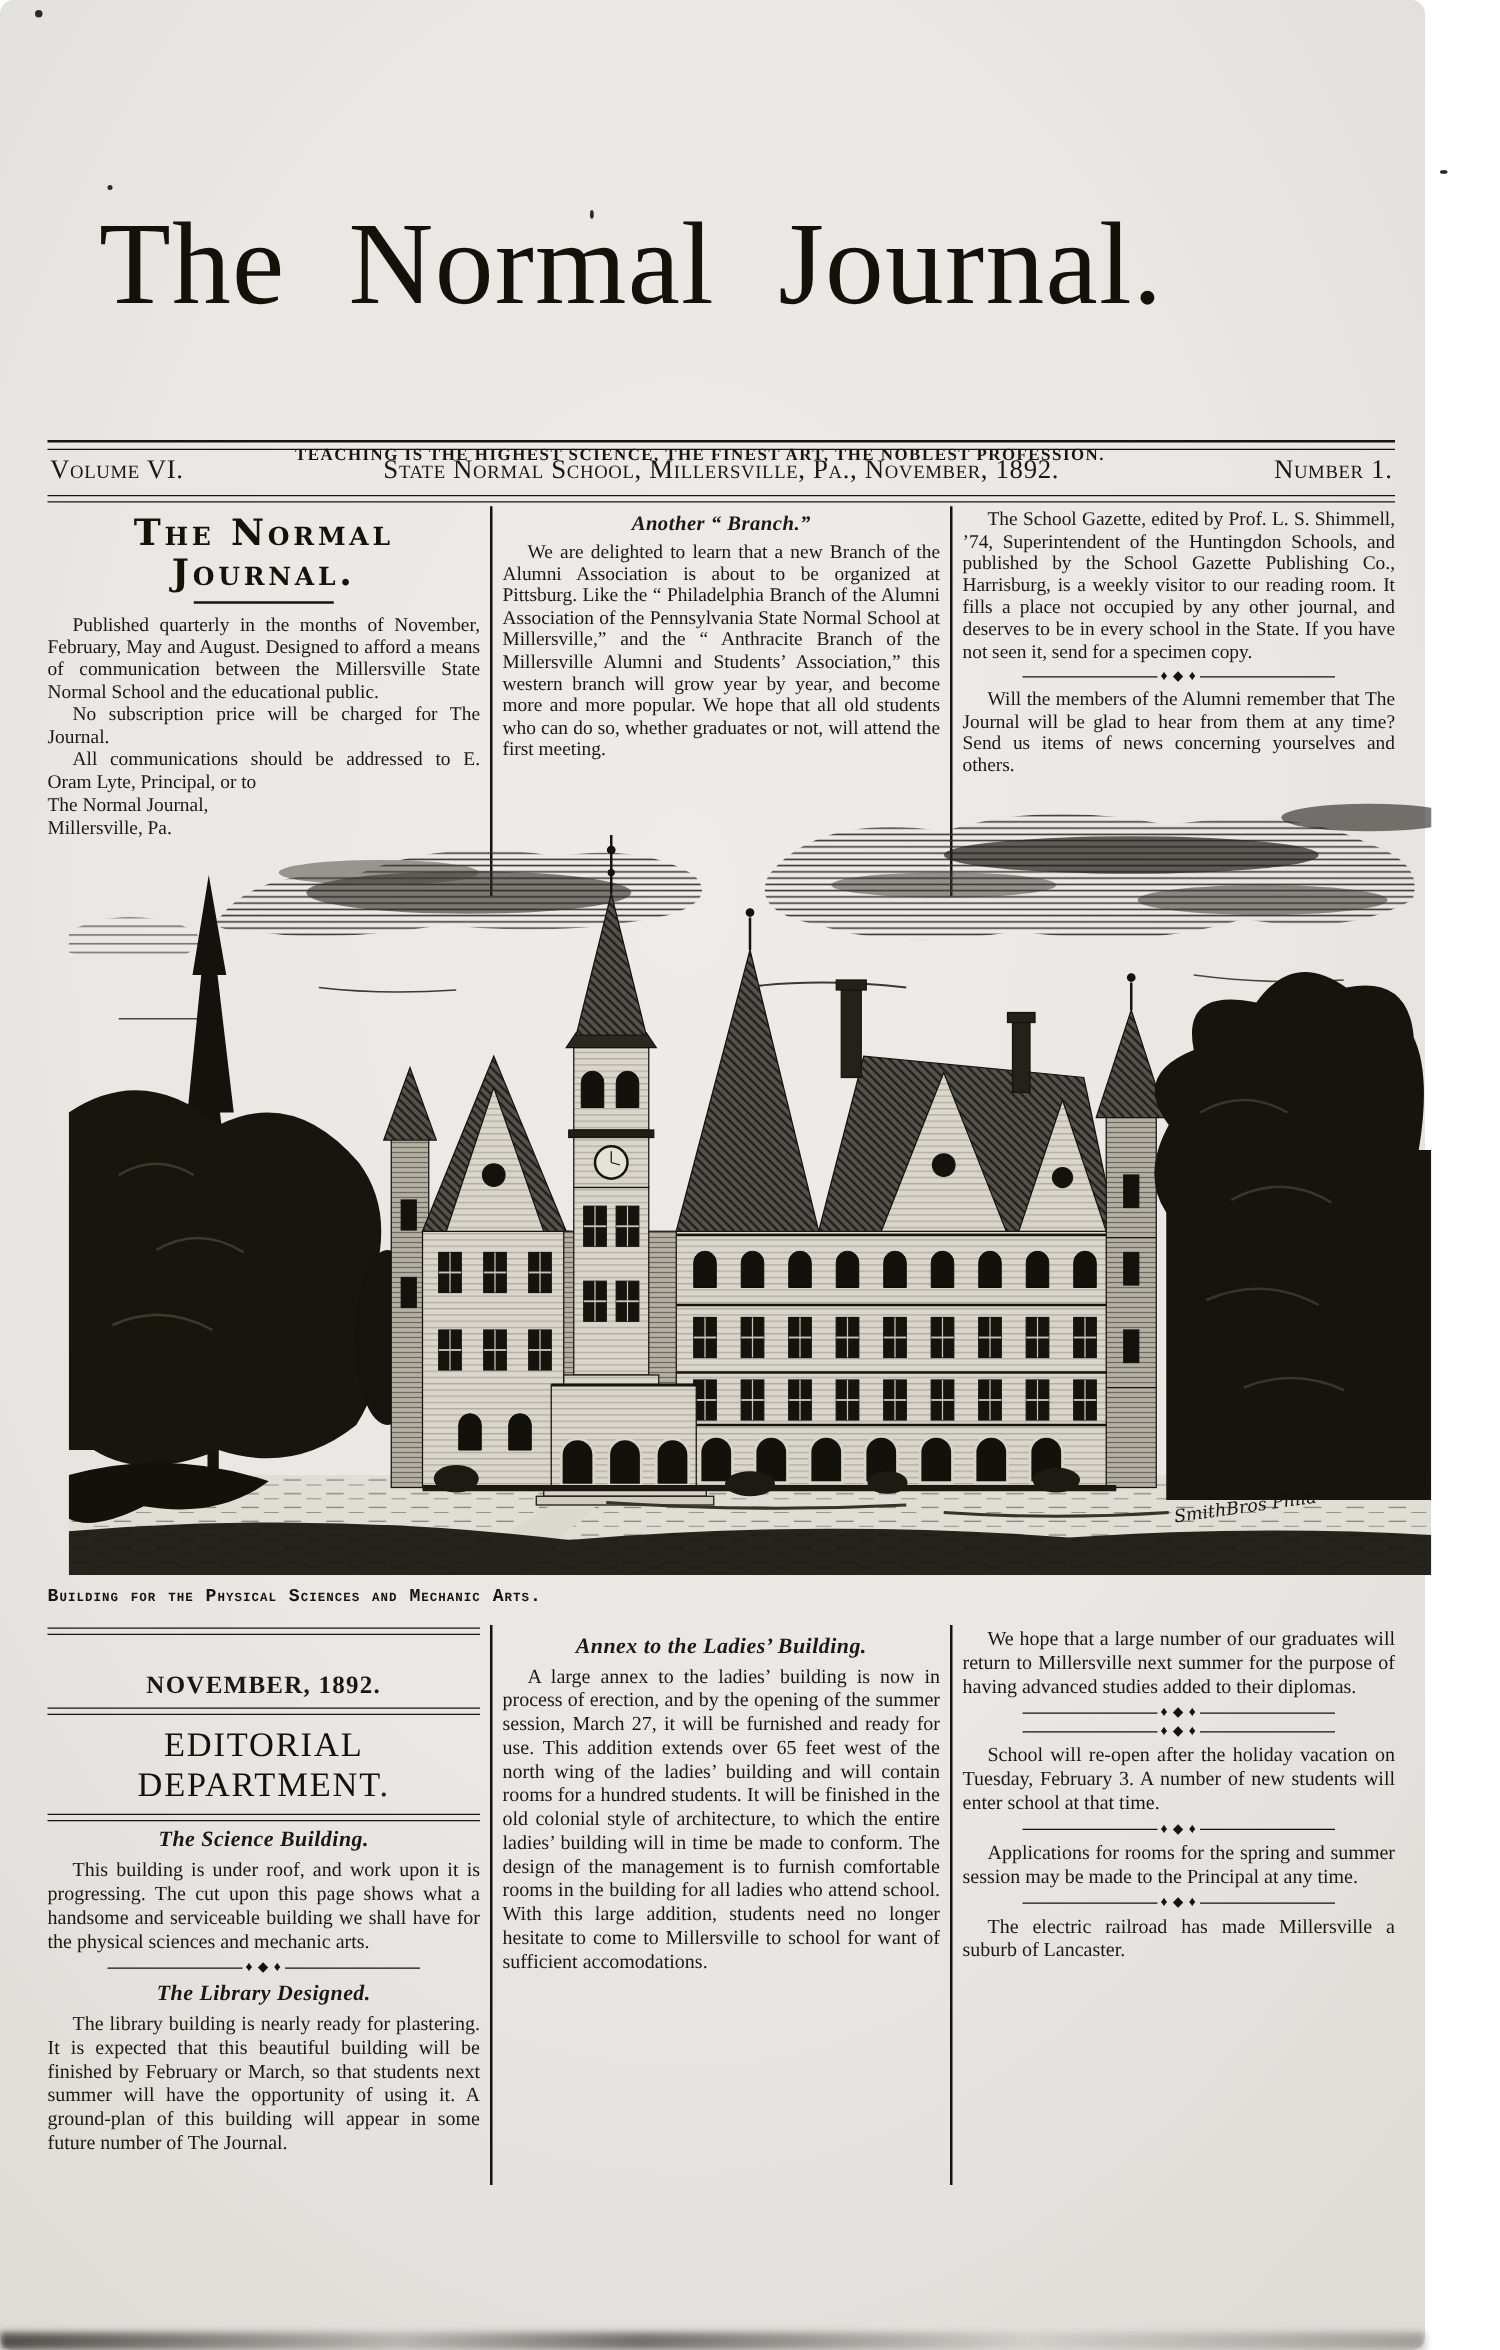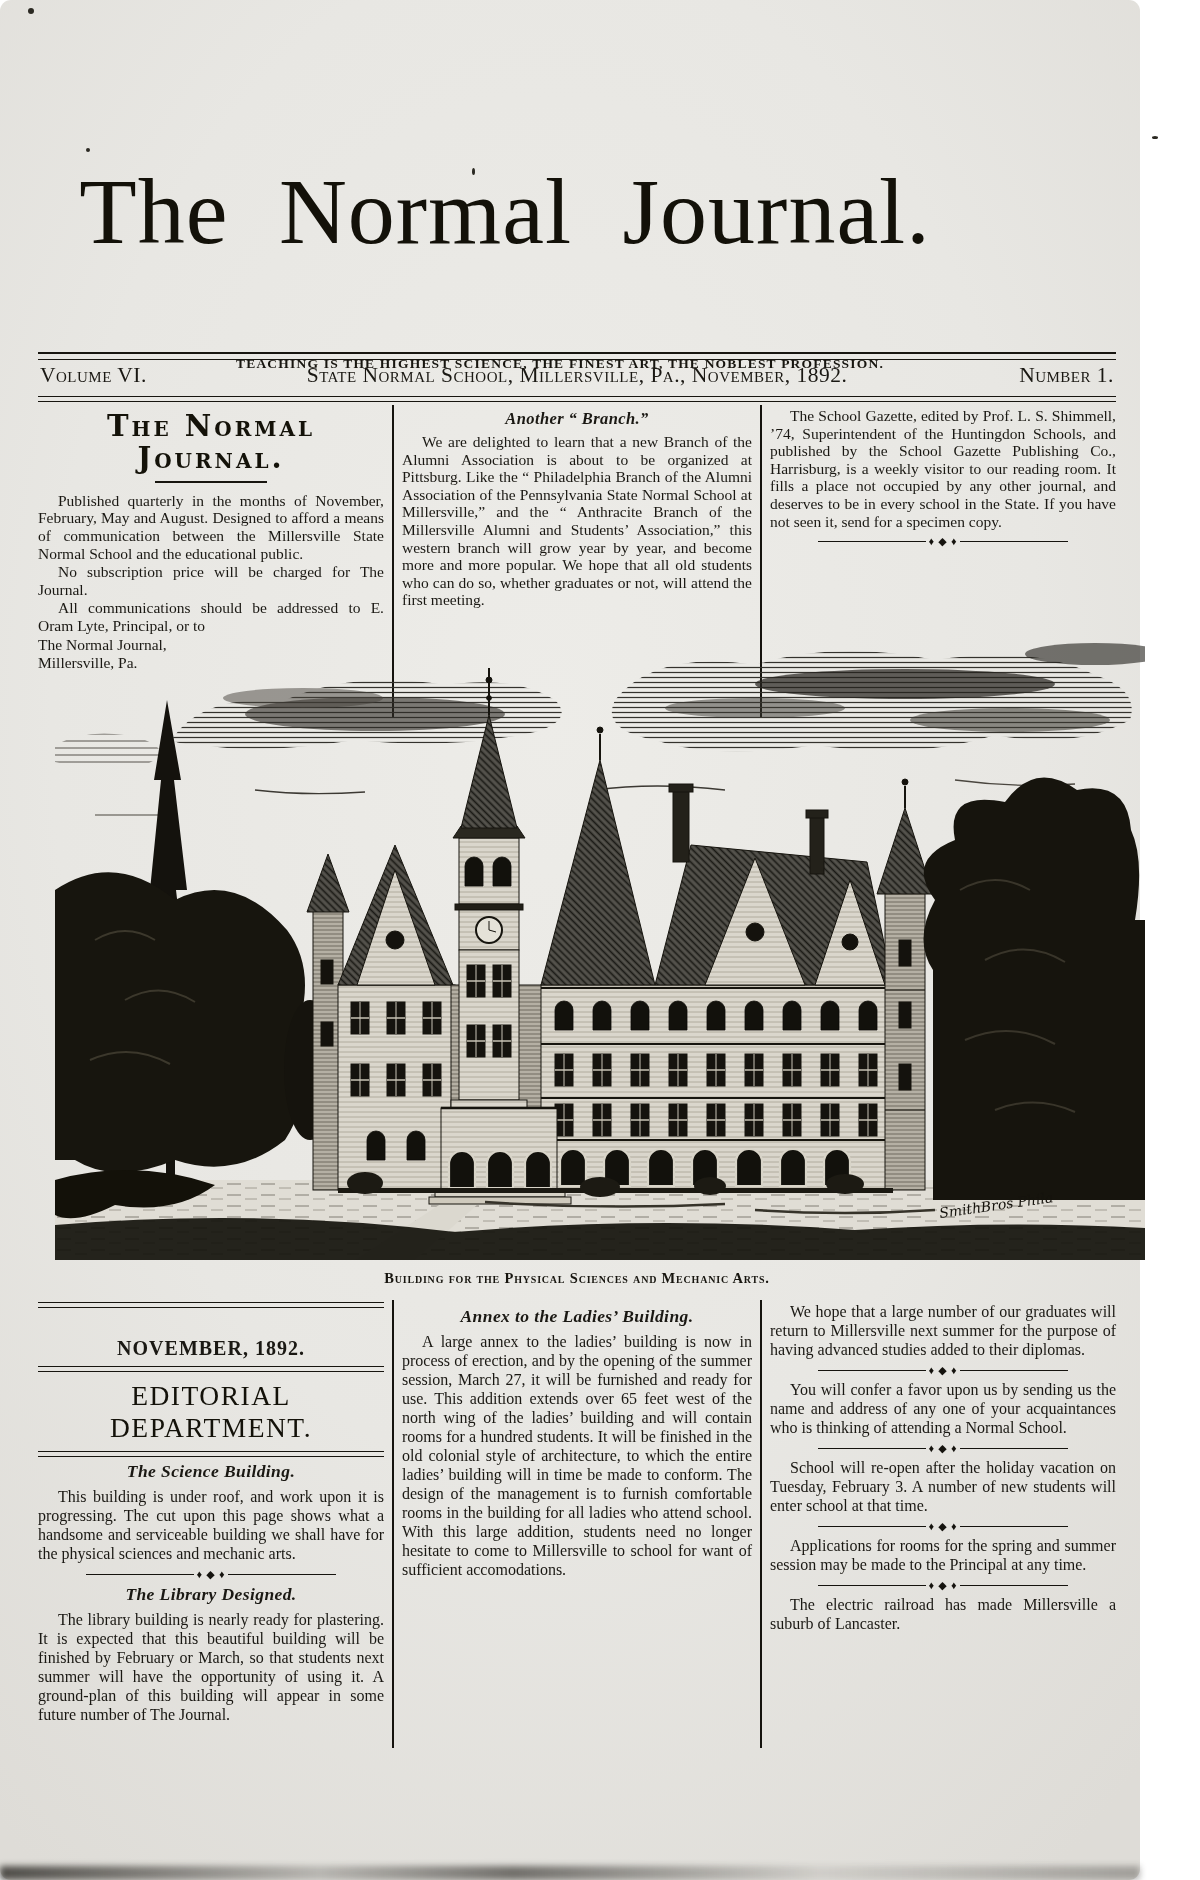--- a/index.html
+++ b/index.html
@@ -48,22 +48,22 @@
   .orn-div::before,.orn-div::after{content:"";flex:1;border-top:1.6px solid #15130e;}
   .orn-div .dia{font-size:11px;line-height:8px;letter-spacing:1px;color:#15130e;padding:0 2px;}
   .orn-div .dia::before{content:"\2666\2009\25C6\2009\2666";}
   
   .ed-rule{height:4px;border-top:1.5px solid #17150f;border-bottom:1.5px solid #17150f;margin:0 0 2px 0;}
   .ed-date{font-weight:bold;font-size:20px;letter-spacing:1px;text-align:center;padding:5px 0 6px 0;margin-top:24px;}
   .ed-dept{font-size:27.5px;letter-spacing:1.5px;text-align:center;padding:6px 0 7px 0;color:#131109;}
   
   .engraving{position:absolute;top:640px;left:55px;width:1090px;height:620px;}
   .engraving svg{width:100%;height:100%;display:block;}
-  .caption{position:absolute;top:1270px;left:38px;width:1078px;text-align:center;
-    font-family:Liberation Serif, serif;font-variant:small-caps;font-weight:bold;
+  .caption{position:absolute;top:1270px;left:38px;width:1078px;
+    font-family:Liberation Mono, monospace;font-variant:small-caps;font-weight:bold;
     font-size:14.5px;letter-spacing:.8px;color:#17150f;}
   
   .speck{position:absolute;background:#2b2922;border-radius:50%;}
   .bottom-smear{position:absolute;bottom:0;left:0;width:100%;height:14px;
     background:linear-gradient(90deg, rgba(20,18,14,.7), rgba(20,18,14,.2) 28%, rgba(20,18,14,.55) 45%, rgba(20,18,14,.08) 72%, rgba(20,18,14,.3));
     filter:blur(3px);}
 </style>
 </head>
 <body>
 
@@ -99,20 +99,21 @@
     <div class="col">
       <div class="art-head">Another “ Branch.”</div>
       <p class="indent">We are delighted to learn that a new Branch of the Alumni Association is about to be organized at Pittsburg.  Like the “ Philadelphia Branch of the Alumni Association of the Pennsylvania State Normal School at Millersville,” and the “ Anthracite Branch of the Millersville Alumni and Students’ Association,” this western branch will grow year by year, and become more and more popular.  We hope that all old students who can do so, whether graduates or not, will attend the first meeting.</p>
     </div>
     <div class="vrule"></div>
     <div class="col">
       <p class="indent">The School Gazette, edited by Prof. L. S. Shimmell, ’74, Superintendent of the Huntingdon Schools, and published by the School Gazette Publishing Co., Harrisburg, is a weekly visitor to our reading room.  It fills a place not occupied by any other journal, and deserves to be in every school in the State.  If you have not seen it, send for a specimen copy.</p>
       <div class="orn-div">
           <span class="dia"></span>
         </div>
+      <p class="indent">Will the members of the Alumni remember that The Journal will be glad to hear from them at any time?  Send us items of news concerning yourselves and others.</p>
     </div>
   </div>
 
   <div class="engraving">
     <svg viewBox="0 0 1090 620" preserveAspectRatio="none">
       <defs>
         <pattern id="skyH" width="7" height="5" patternUnits="userSpaceOnUse">
           <line x1="0" y1="2.5" x2="7" y2="2.5" stroke="#34322d" stroke-width="1.25"></line>
         </pattern>
         <pattern id="skyH2" width="9" height="7" patternUnits="userSpaceOnUse">
@@ -343,21 +344,20 @@
     <div class="col">
       <div class="art-head">Annex to the Ladies’ Building.</div>
       <p class="indent">A large annex to the ladies’ building is now in process of erection, and by the opening of the summer session, March 27, it will be furnished and ready for use. This addition extends over 65 feet west of the north wing of the ladies’ building and will contain rooms for a hundred students. It will be finished in the old colonial style of architecture, to which the entire ladies’ building will in time be made to conform. The design of the management is to furnish comfortable rooms in the building for all ladies who attend school. With this large addition, students need no longer hesitate to come to Millersville to school for want of sufficient accomodations.</p>
     </div>
     <div class="vrule"></div>
     <div class="col">
       <p class="indent">We hope that a large number of our graduates will return to Millersville next summer for the purpose of having advanced studies added to their diplomas.</p>
       <div class="orn-div">
           <span class="dia"></span>
         </div>
-      <p class="indent">You will confer a favor upon us by sending us the name and address of any one of your acquaintances who is thinking of attending a Normal School.</p>
       <div class="orn-div">
           <span class="dia"></span>
         </div>
       <p class="indent">School will re-open after the holiday vacation on Tuesday, February 3.  A number of new students will enter school at that time.</p>
       <div class="orn-div">
           <span class="dia"></span>
         </div>
       <p class="indent">Applications for rooms for the spring and summer session may be made to the Principal at any time.</p>
       <div class="orn-div">
           <span class="dia"></span>

